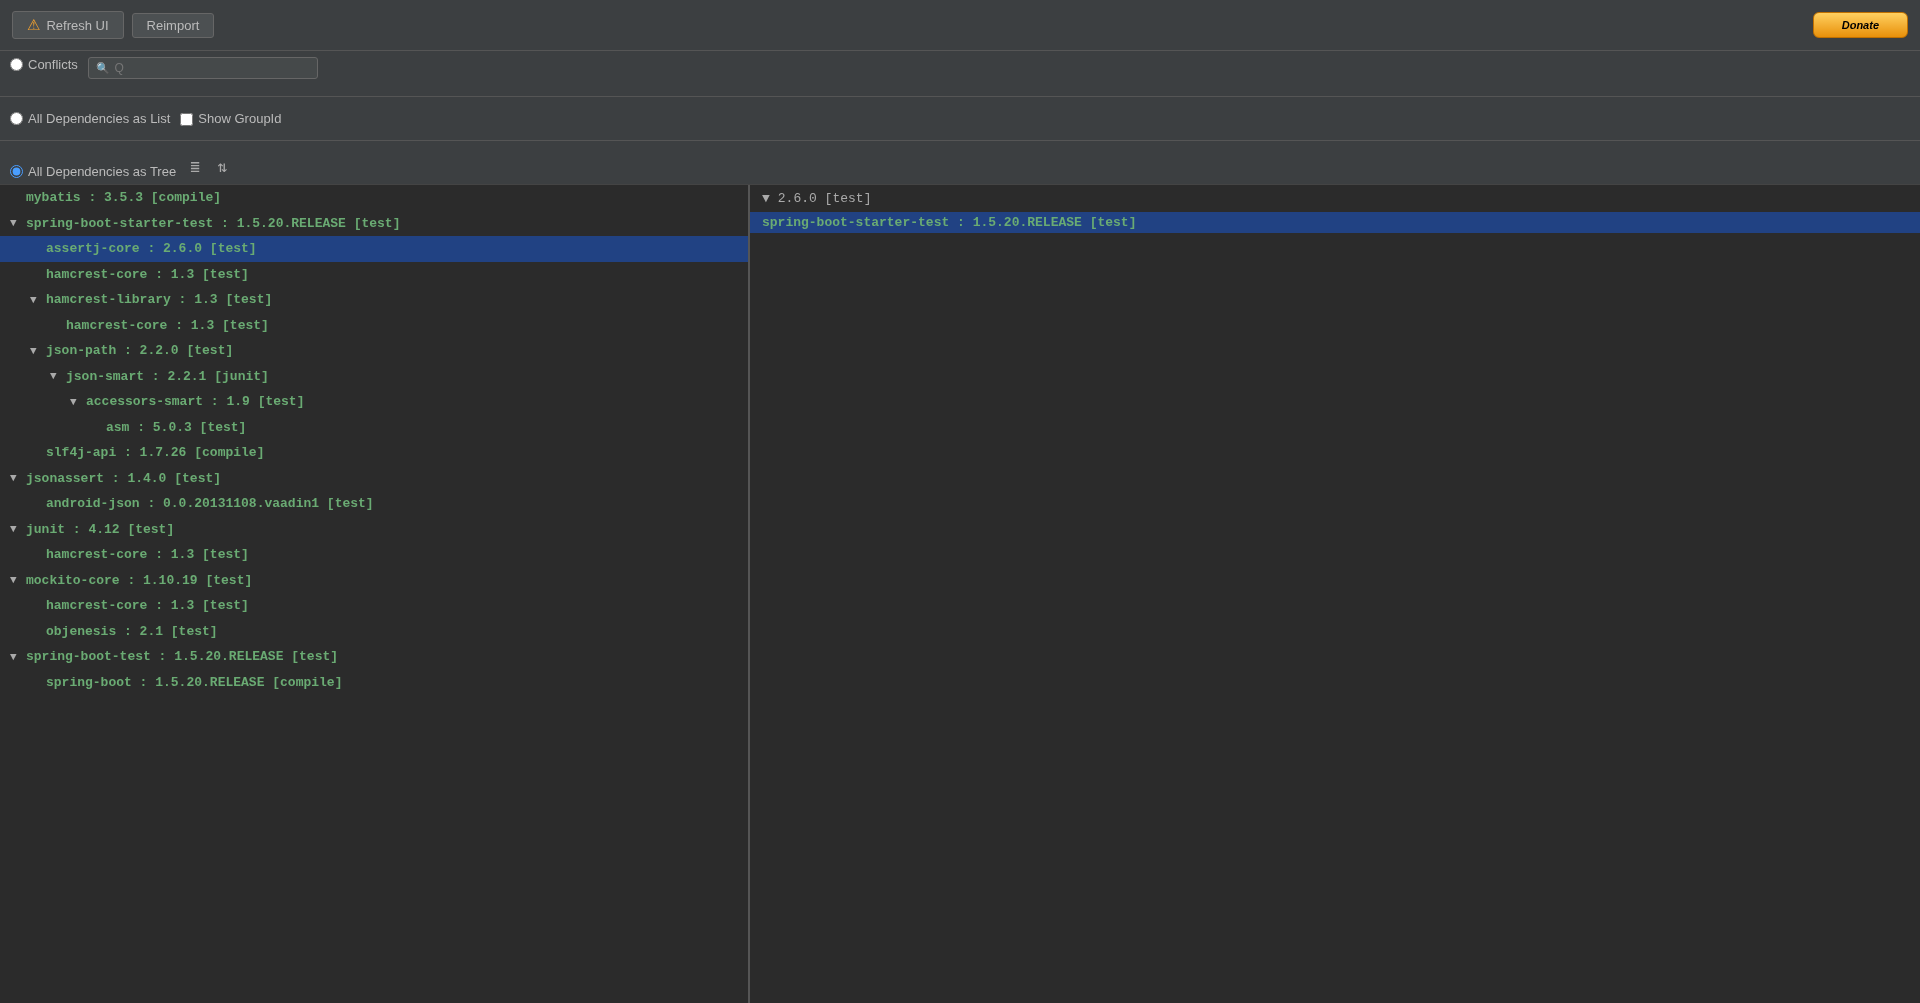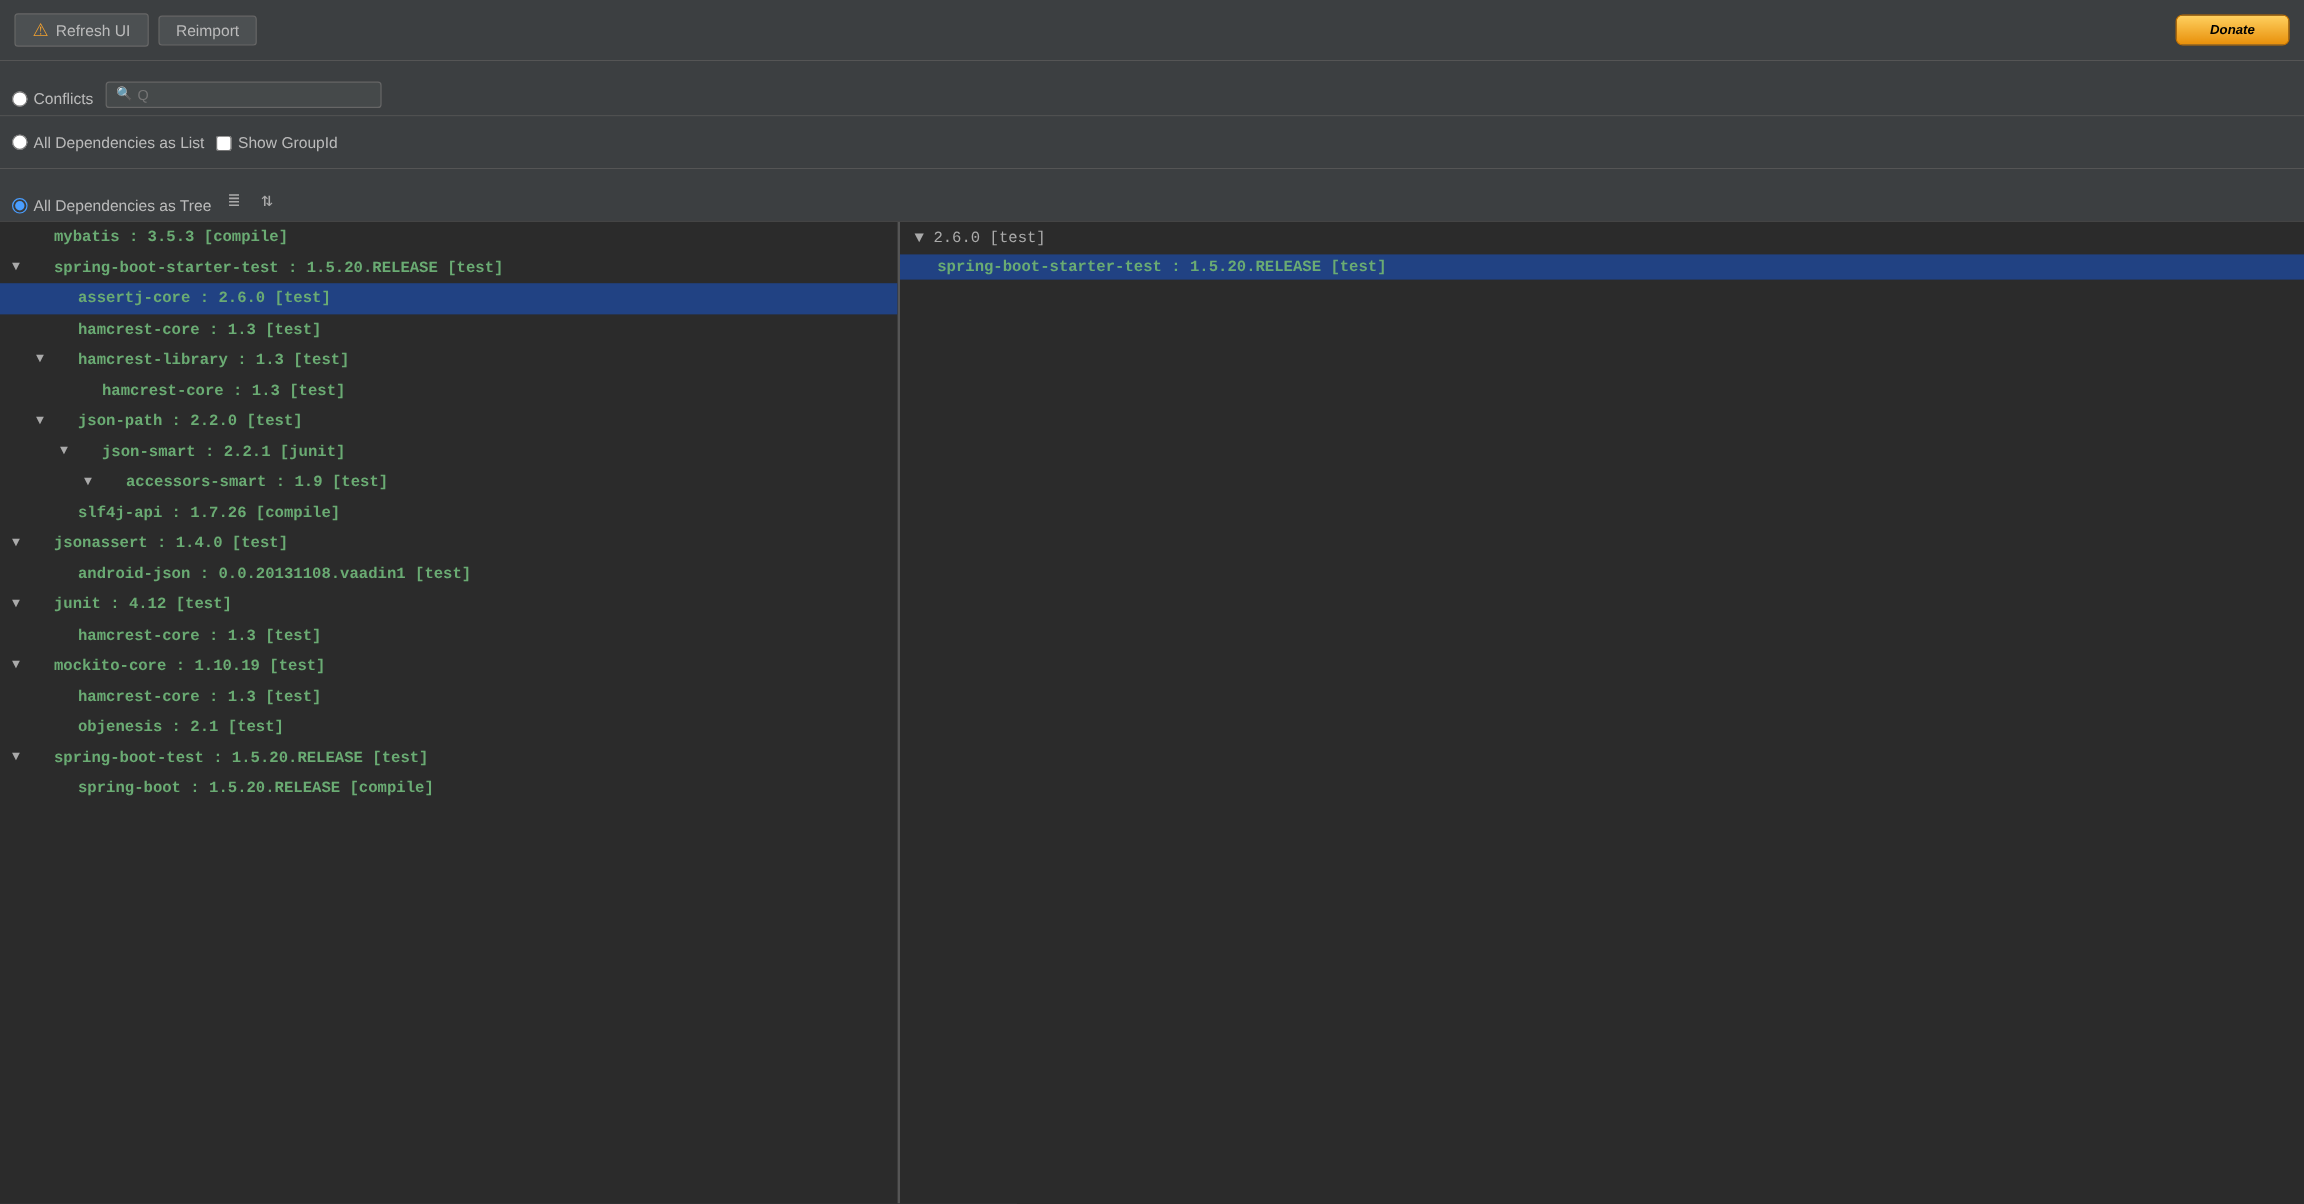--- a/index.html
+++ b/index.html
@@ -50,21 +50,21 @@
       font-weight: bold;
       font-style: italic;
       padding: 6px 28px;
       cursor: pointer;
       border-radius: 6px;
     }
 
     
     #filter-row {
       display: flex;
-      align-items: flex-end;
+      align-items: flex-start;
       background: #3c3f41;
       padding: 6px 10px;
       border-bottom: 1px solid #555;
       height: 46px;
       gap: 10px;
     }
     .radio-label {
       display: flex;
       align-items: center;
       gap: 5px;
@@ -175,21 +175,20 @@
       cursor: pointer;
       white-space: nowrap;
       font-size: 13px;
       line-height: 1.5;
     }
     .tree-item.selected { background: #214283; }
 
     .tree-text {
       font-family: 'Courier New', Courier, monospace;
       font-size: 13px;
-      margin-left: 19px;
     }
     .dep-name { color: #6aab73; font-weight: bold; }
 
     .indent-0 { padding-left: 10px; }
     .indent-1 { padding-left: 30px; }
     .indent-2 { padding-left: 50px; }
     .indent-3 { padding-left: 70px; }
     .indent-4 { padding-left: 90px; }
 
     .arrow { color: #aaa; margin-right: 4px; font-size: 11px; display: inline-block; width: 12px; }
@@ -295,20 +294,24 @@
         <span class="tree-text dep-name">json-path : 2.2.0 [test]</span>
       </div>
       <div class="tree-item indent-2">
         <span class="arrow">▼</span>
         <span class="tree-text dep-name">json-smart : 2.2.1 [junit]</span>
       </div>
       <div class="tree-item indent-3">
         <span class="arrow">▼</span>
         <span class="tree-text dep-name">accessors-smart : 1.9 [test]</span>
       </div>
+      <div class="tree-item indent-4">
+        <span class="no-arrow"></span>
+        <span class="tree-text dep-name">asm : 5.0.3 [test]</span>
+      </div>
       <div class="tree-item indent-1">
         <span class="no-arrow"></span>
         <span class="tree-text dep-name">slf4j-api : 1.7.26 [compile]</span>
       </div>
       <div class="tree-item indent-0">
         <span class="arrow">▼</span>
         <span class="tree-text dep-name">jsonassert : 1.4.0 [test]</span>
       </div>
       <div class="tree-item indent-1">
         <span class="no-arrow"></span>

